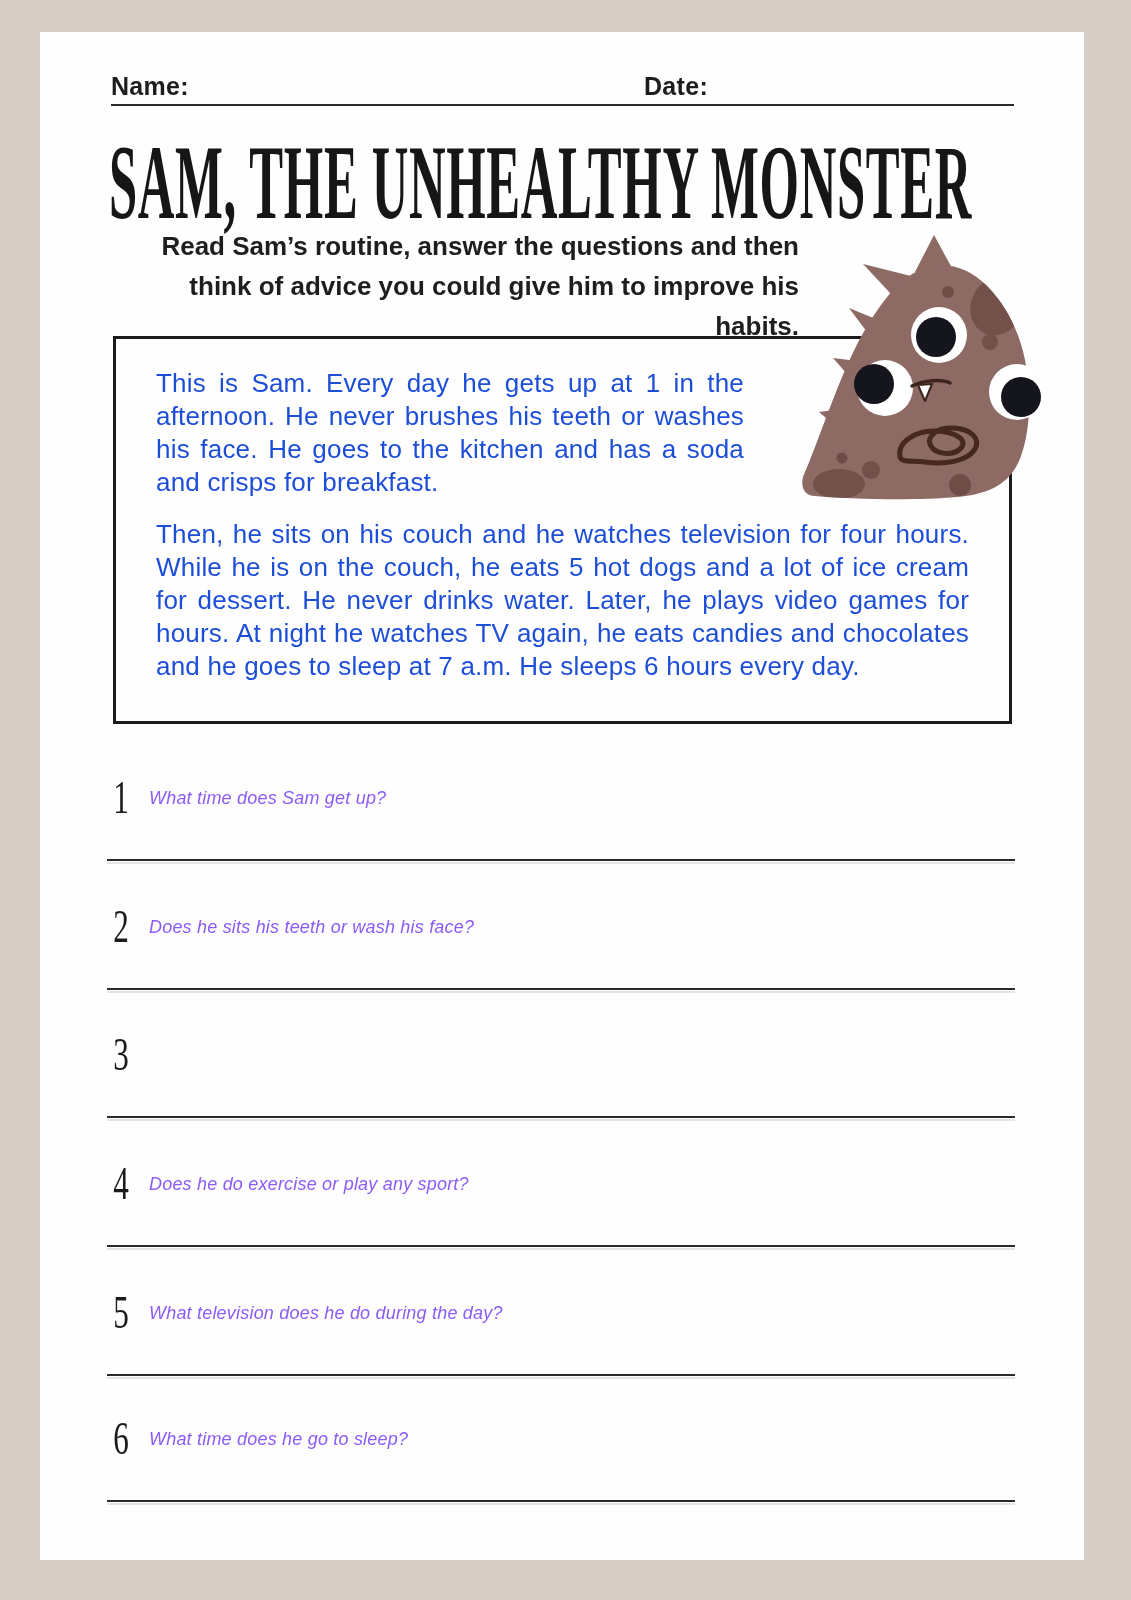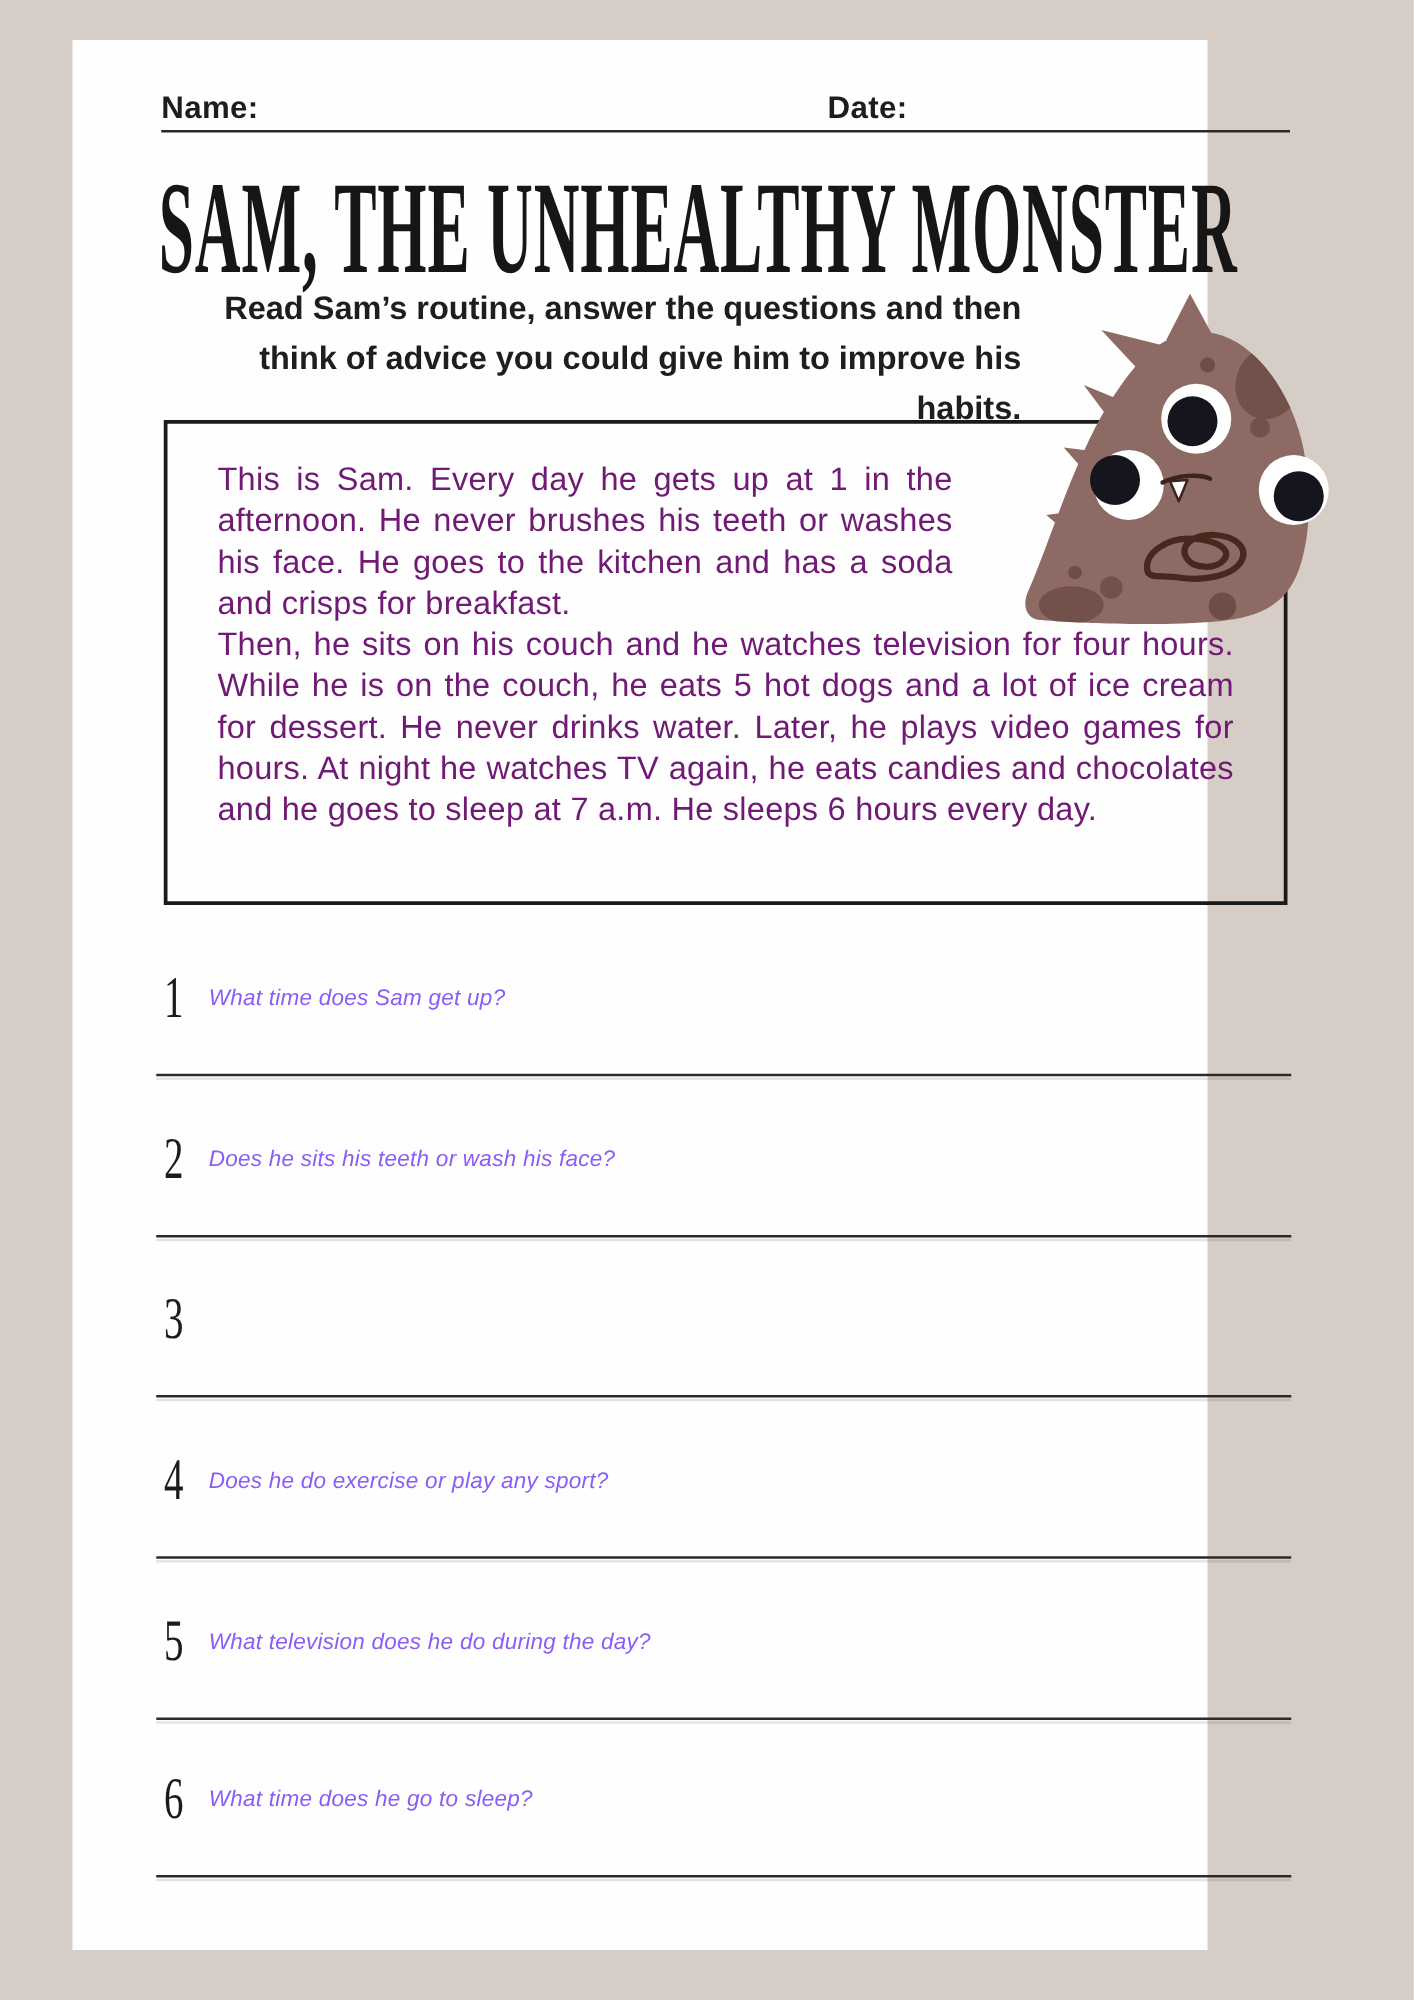--- a/index.html
+++ b/index.html
@@ -6,22 +6,22 @@
   html, body { width: 1131px; height: 1600px; }
   body {
     background: #d6cec6;
     font-family: "Liberation Sans", sans-serif;
     color: #212121;
     position: relative;
     overflow: hidden;
   }
   .paper {
     position: absolute;
-    left: 58px; top: 32px;
-    width: 908px; height: 1528px;
+    left: 40px; top: 32px;
+    width: 1044px; height: 1528px;
     background: #fefefe;
   }
   
   .hdr-label {
     position: absolute;
     font-size: 25px;
     font-weight: 600;
     letter-spacing: .3px;
     color: #1d1d1d;
   }
@@ -69,25 +69,25 @@
     left: 73px; top: 304px;
     width: 899px; height: 388px;
     border: 3px solid #1a1a1a;
     padding: 28px 40px 0 40px;
     background: transparent;
   }
   .passage-box p {
     font-size: 26px;
     line-height: 33px;
     text-align: justify;
-    color: #701a75;
+    color: #1d4ed8;
     letter-spacing: .2px;
   }
   .passage-box .p1 { margin-right: 225px; }
-  .passage-box .p2 { }
+  .passage-box .p2 { margin-top: 19px; }
   
   .monster {
     position: absolute;
     left: 757px; top: 196px;
     width: 250px; height: 292px;
     z-index: 5;
   }
   
   .q-row {
     position: absolute;

